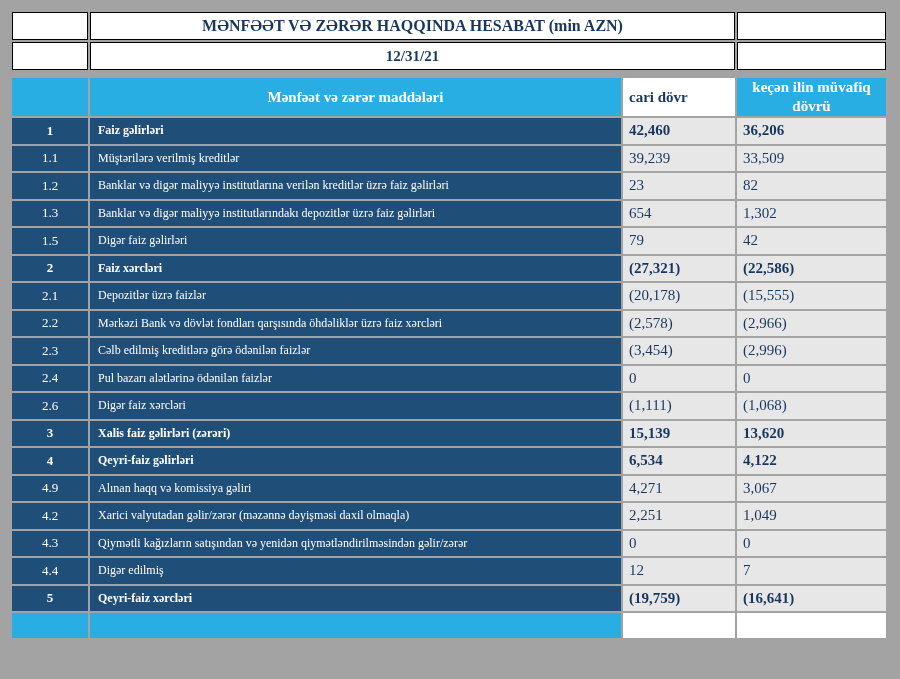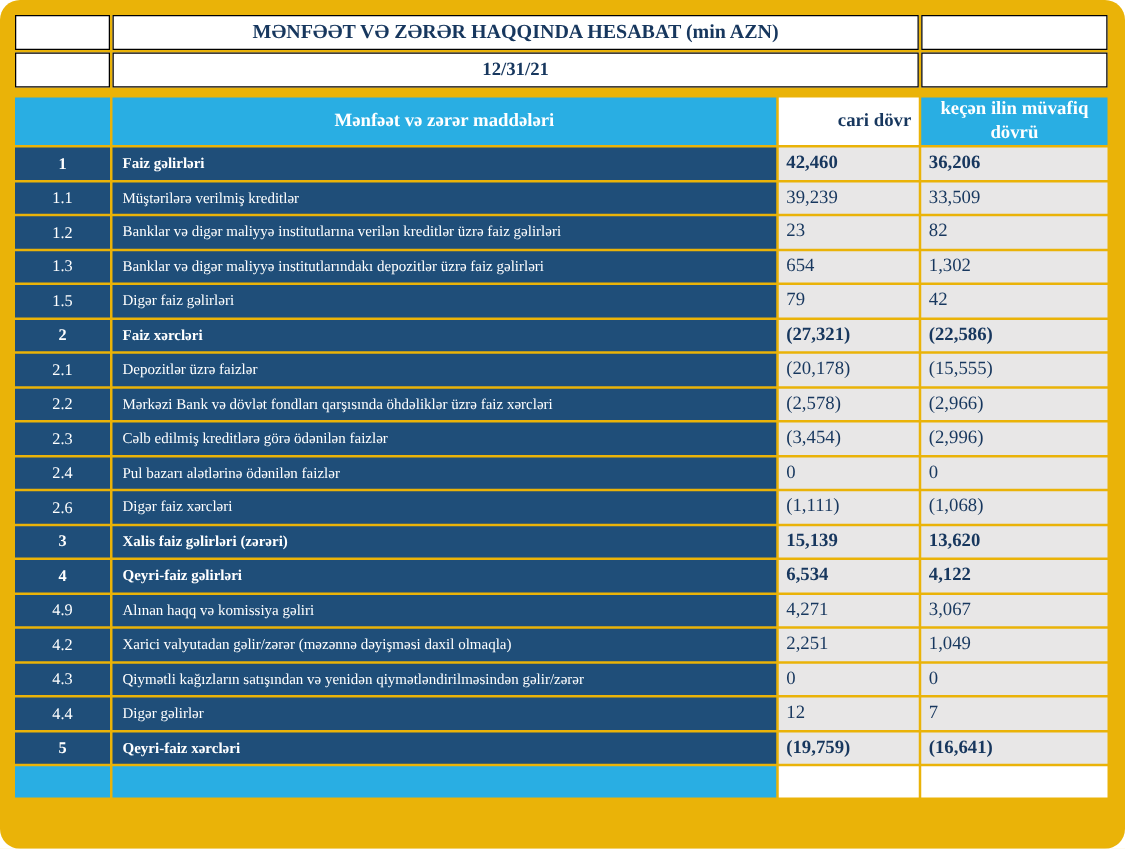--- a/index.html
+++ b/index.html
@@ -4,22 +4,21 @@
 <style>
   * { box-sizing: border-box; }
   html, body { margin: 0; padding: 0; background: #fff; }
   body { font-family: "Liberation Serif", serif; }
 
   .page {
     position: relative;
     width: 900px;
     height: 679px;
     overflow: hidden;
-    background: #eab308;
-    border-radius: 16px;
+    background: #a3a3a3;
   }
 
   table.report {
     border-collapse: separate;
     border-spacing: 2px;
     margin: 10px 0 0 10px;
     table-layout: fixed;
     width: 878px;
   }
 
@@ -50,21 +49,21 @@
     text-align: center;
     font-size: 15px;
     height: 38px;
     line-height: 1.25;
     white-space: normal;
   }
   .hdr-white {
     background: #fff;
     color: var(--title-text, #17375E);
     font-weight: bold;
-    text-align: right;
+    text-align: left;
     font-size: 15px;
     height: 38px;
   }
 
   
   .num-cell {
     background: var(--navy, #1F4E79);
     color: #fff;
     text-align: center;
     font-size: 13px;
@@ -219,21 +218,21 @@
     <td class="val-cell">1,049</td>
   </tr>
         <tr>
     <td class="num-cell">4.3</td>
     <td class="label-cell">Qiymətli kağızların satışından və yenidən qiymətləndirilməsindən gəlir/zərər</td>
     <td class="val-cell">0</td>
     <td class="val-cell">0</td>
   </tr>
         <tr>
     <td class="num-cell">4.4</td>
-    <td class="label-cell">Digər gəlirlər</td>
+    <td class="label-cell">Digər edilmiş</td>
     <td class="val-cell">12</td>
     <td class="val-cell">7</td>
   </tr>
         <tr class="bold">
     <td class="num-cell">5</td>
     <td class="label-cell">Qeyri-faiz xərcləri</td>
     <td class="val-cell">(19,759)</td>
     <td class="val-cell">(16,641)</td>
   </tr>
       </tbody>

